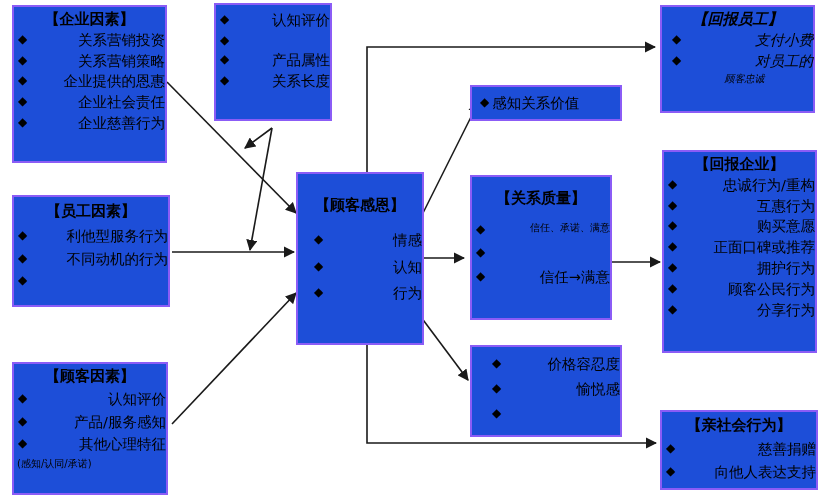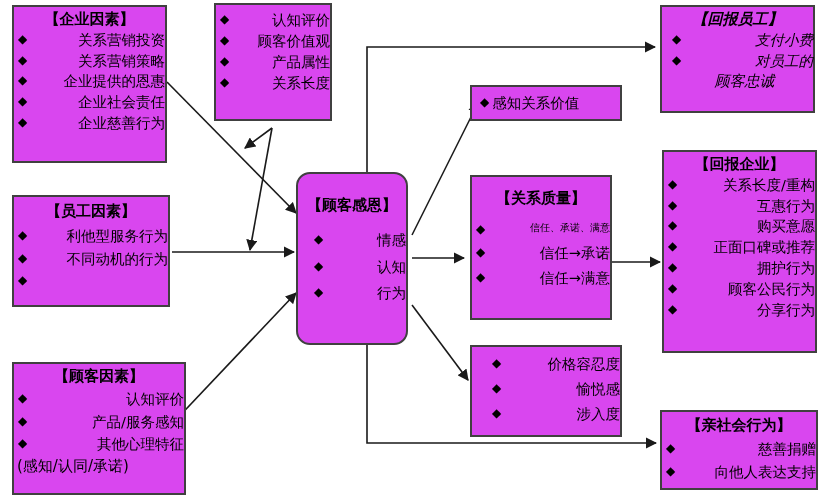--- a/index.html
+++ b/index.html
@@ -19,22 +19,22 @@
     position: absolute;
     left: 0; top: 0;
     width: 830px;
     height: 500px;
     pointer-events: none;
     z-index: 1;
   }
   .box {
     position: absolute;
     box-sizing: border-box;
-    border: 2px solid #404040;
-    background: #d946ef;
+    border: 2px solid #8b5cf6;
+    background: #1d4ed8;
     z-index: 2;
   }
   .btitle {
     text-align: center;
     font-weight: bold;
     font-size: 15px;
     color: #000;
     letter-spacing: 0px;
     line-height: 1.25;
     margin: 3px 0 1px 0;
@@ -60,21 +60,21 @@
     font-size: 12px;
     line-height: 1.45;
     color: #000;
   }
   .itxt {
     flex: 1 1 auto;
     white-space: pre;
     text-align: right;
   }
   .plainline {
-    font-size: 15px;
+    font-size: 10px;
     line-height: 1.3;
     color: #000;
     padding: 1px 0 1px 2px;
     white-space: pre;
     text-align: center;
   }
   .item.nb {
     padding-left: 10px;
   }
 </style>
@@ -143,21 +143,20 @@
   </div>
 
   <div class="box" style="left:214px; top:3px; width:118px; height:118px; padding-top:5px;">
     <ul class="items">
       <li class="item">
         <span class="bullet">◆</span>
         <span class="itxt">认知评价</span>
       </li>
       <li class="item">
         <span class="bullet">◆</span>
-        <span class="itxt">顾客价值观</span>
       </li>
       <li class="item">
         <span class="bullet">◆</span>
         <span class="itxt">产品属性</span>
       </li>
       <li class="item">
         <span class="bullet">◆</span>
         <span class="itxt">关系长度</span>
       </li>
     </ul>
@@ -183,21 +182,21 @@
       <span class="bullet">◆</span>
       <span class="itxt">感知关系价值</span>
     </div>
   </div>
 
   <div class="box" style="left:662px; top:150px; width:155px; height:203px;">
     <div class="btitle">【回报企业】</div>
     <ul class="items">
       <li class="item">
         <span class="bullet">◆</span>
-        <span class="itxt">关系长度/重构</span>
+        <span class="itxt">忠诚行为/重构</span>
       </li>
       <li class="item">
         <span class="bullet">◆</span>
         <span class="itxt">互惠行为</span>
       </li>
       <li class="item">
         <span class="bullet">◆</span>
         <span class="itxt">购买意愿</span>
       </li>
       <li class="item">
@@ -212,21 +211,21 @@
         <span class="bullet">◆</span>
         <span class="itxt">顾客公民行为</span>
       </li>
       <li class="item">
         <span class="bullet">◆</span>
         <span class="itxt">分享行为</span>
       </li>
     </ul>
   </div>
 
-  <div class="box" style="left:296px; top:172px; width:112px; height:173px;border-radius:14px;">
+  <div class="box" style="left:296px; top:172px; width:128px; height:173px;">
     <div class="btitle" style="margin-top:22px;">【顾客感恩】</div>
     <ul class="items" style="margin-top:12px;">
       <li class="item" style="padding-left:16px; padding-top:4px; padding-bottom:4px;">
         <span class="bullet">◆</span>
         <span class="itxt">情感</span>
       </li>
       <li class="item" style="padding-left:16px; padding-top:4px; padding-bottom:4px;">
         <span class="bullet">◆</span>
         <span class="itxt">认知</span>
       </li>
@@ -239,21 +238,20 @@
 
   <div class="box" style="left:470px; top:175px; width:142px; height:145px;">
     <div class="btitle" style="margin-top:12px;">【关系质量】</div>
     <ul class="items" style="margin-top:10px;">
       <li class="item" style="padding-top:3px; padding-bottom:3px;">
         <span class="bullet">◆</span>
         <span class="itxt" style="font-size:10px;">信任、承诺、满意</span>
       </li>
       <li class="item" style="padding-top:3px; padding-bottom:3px;">
         <span class="bullet">◆</span>
-        <span class="itxt">信任→承诺</span>
       </li>
       <li class="item" style="padding-top:3px; padding-bottom:3px;">
         <span class="bullet">◆</span>
         <span class="itxt">信任→满意</span>
       </li>
     </ul>
   </div>
 
   <div class="box" style="left:12px; top:195px; width:158px; height:112px;">
     <div class="btitle" style="margin-top:5px;">【员工因素】</div>
@@ -277,26 +275,25 @@
       <li class="item" style="padding-left:20px; padding-top:3px; padding-bottom:3px;">
         <span class="bullet">◆</span>
         <span class="itxt">价格容忍度</span>
       </li>
       <li class="item" style="padding-left:20px; padding-top:3px; padding-bottom:3px;">
         <span class="bullet">◆</span>
         <span class="itxt">愉悦感</span>
       </li>
       <li class="item" style="padding-left:20px; padding-top:3px; padding-bottom:3px;">
         <span class="bullet">◆</span>
-        <span class="itxt">涉入度</span>
-      </li>
-    </ul>
-  </div>
-
-  <div class="box" style="left:12px; top:362px; width:174px; height:133px;">
+      </li>
+    </ul>
+  </div>
+
+  <div class="box" style="left:12px; top:362px; width:156px; height:133px;">
     <div class="btitle" style="margin-top:3px;">【顾客因素】</div>
     <ul class="items" style="margin-top:2px;">
       <li class="item" style="padding-top:2px; padding-bottom:2px;">
         <span class="bullet">◆</span>
         <span class="itxt">认知评价</span>
       </li>
       <li class="item" style="padding-top:2px; padding-bottom:2px;">
         <span class="bullet">◆</span>
         <span class="itxt">产品/服务感知</span>
       </li>

